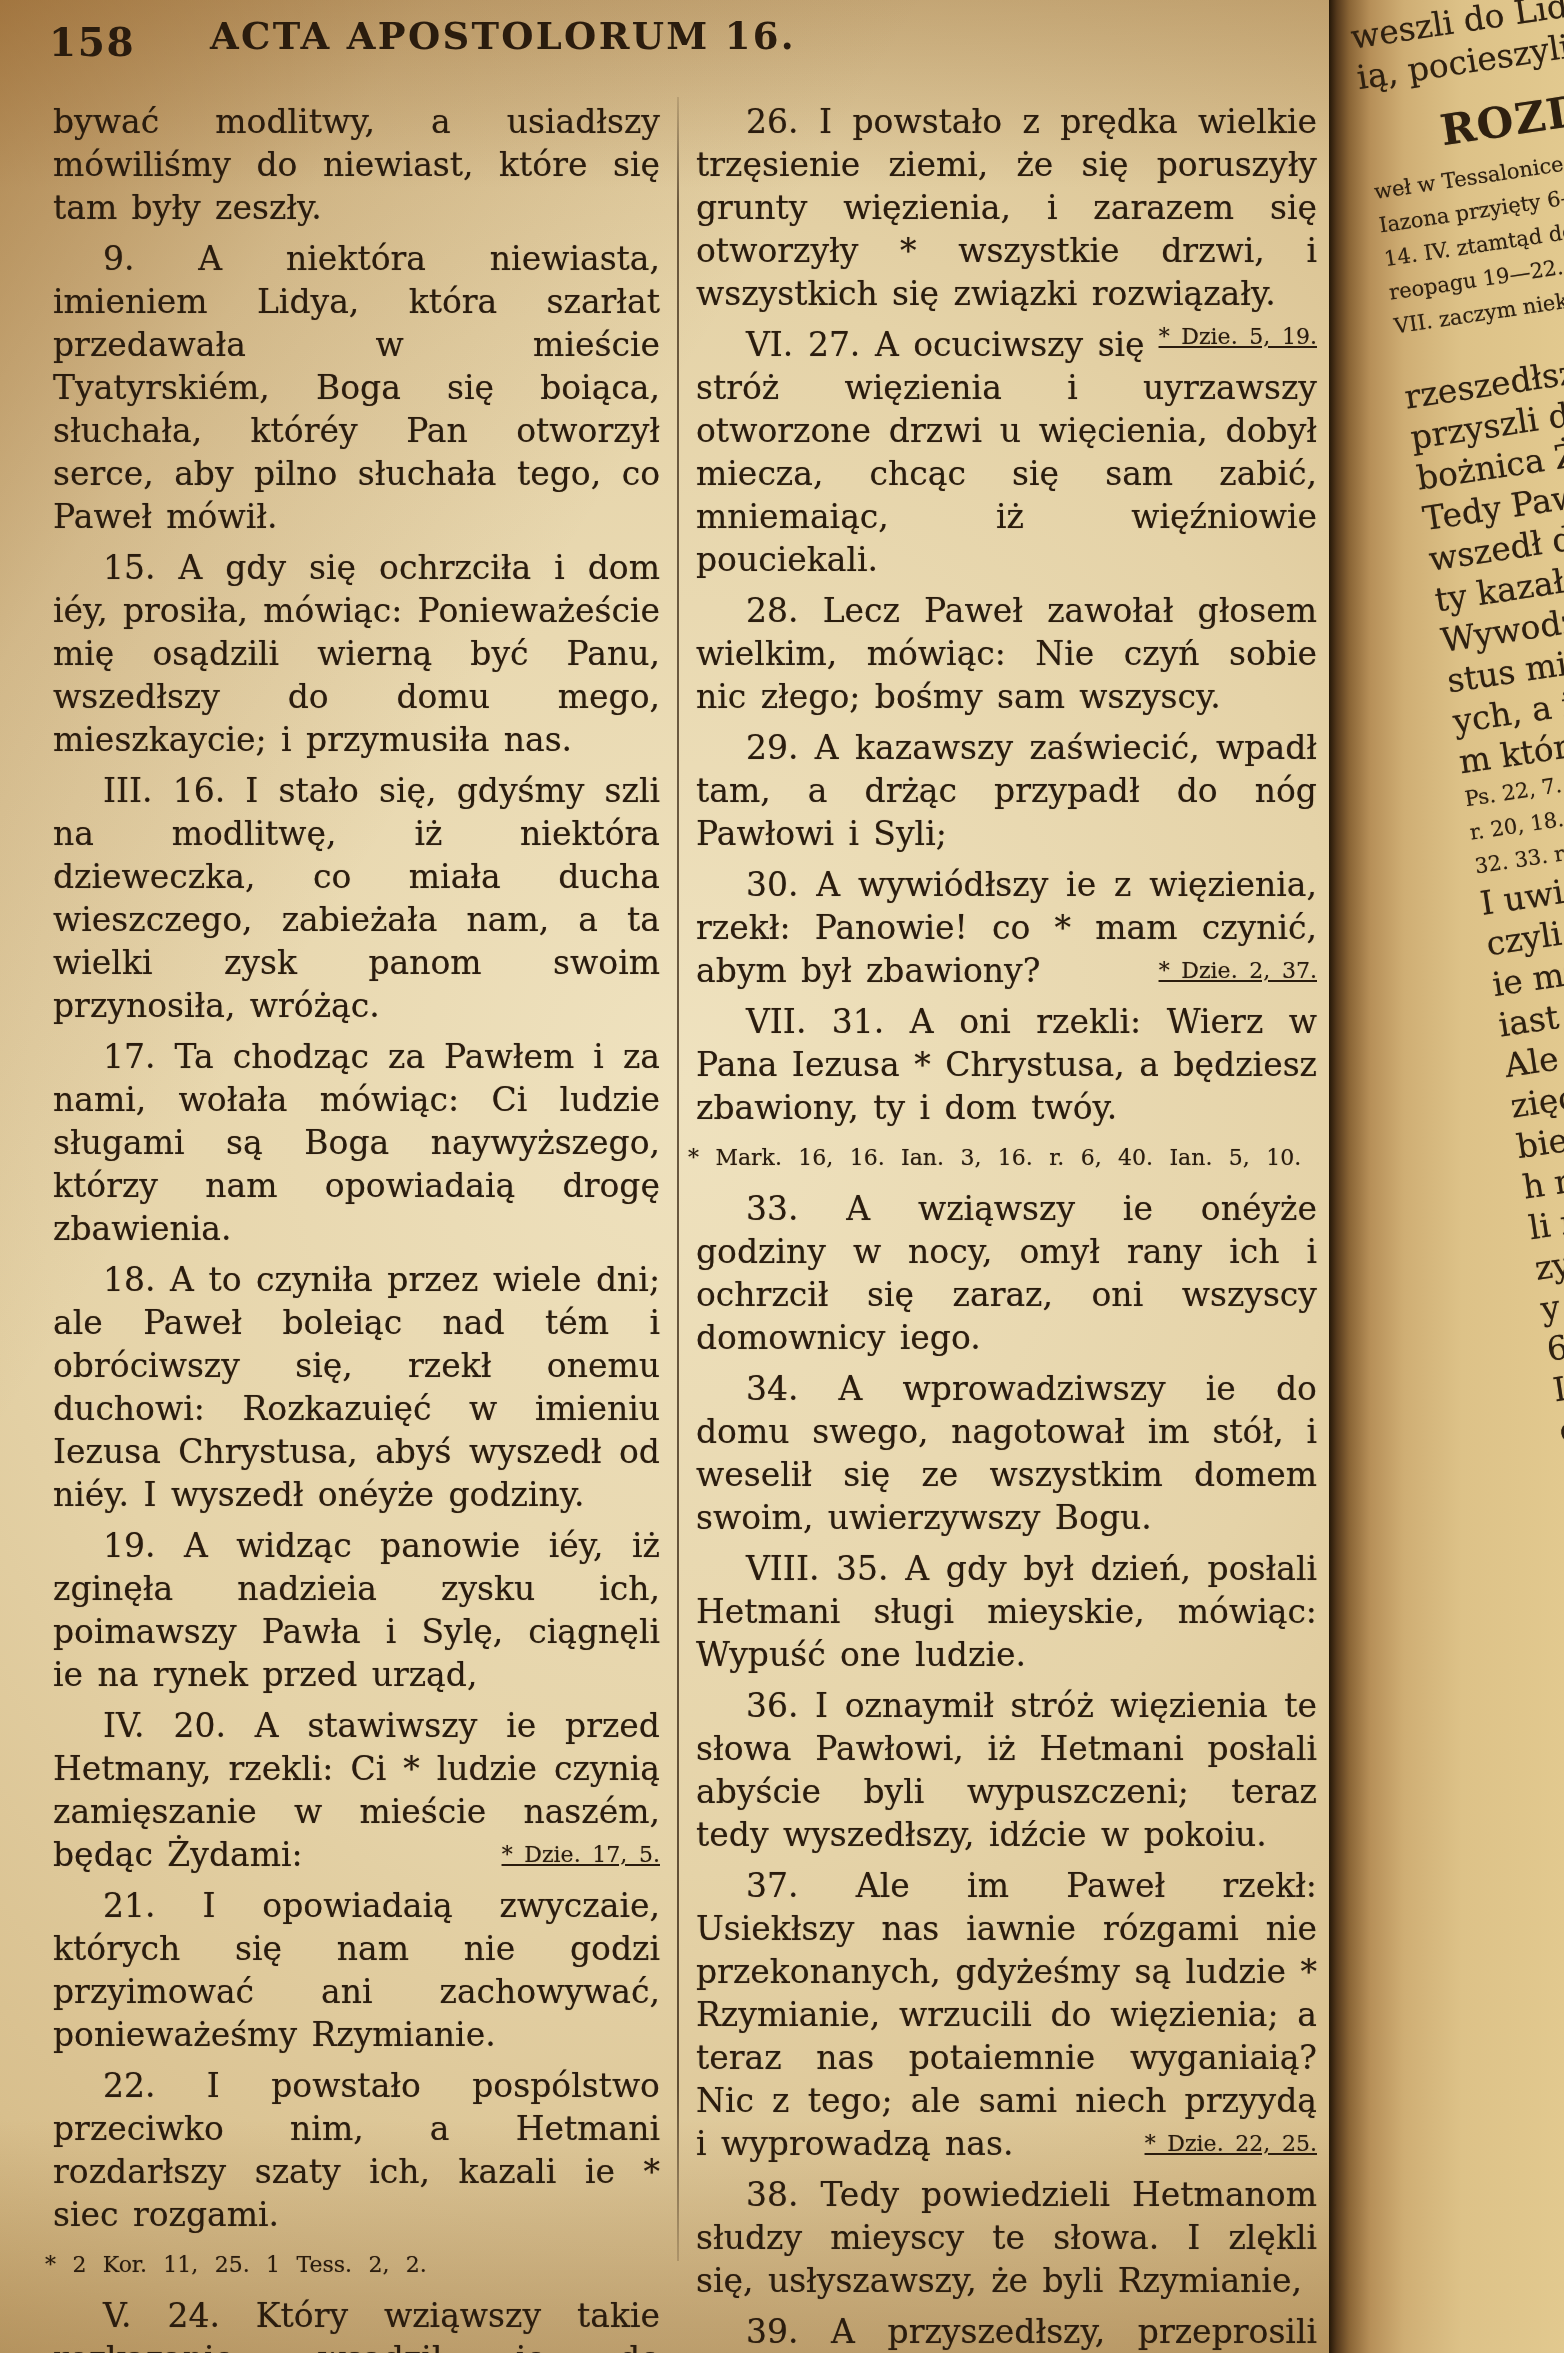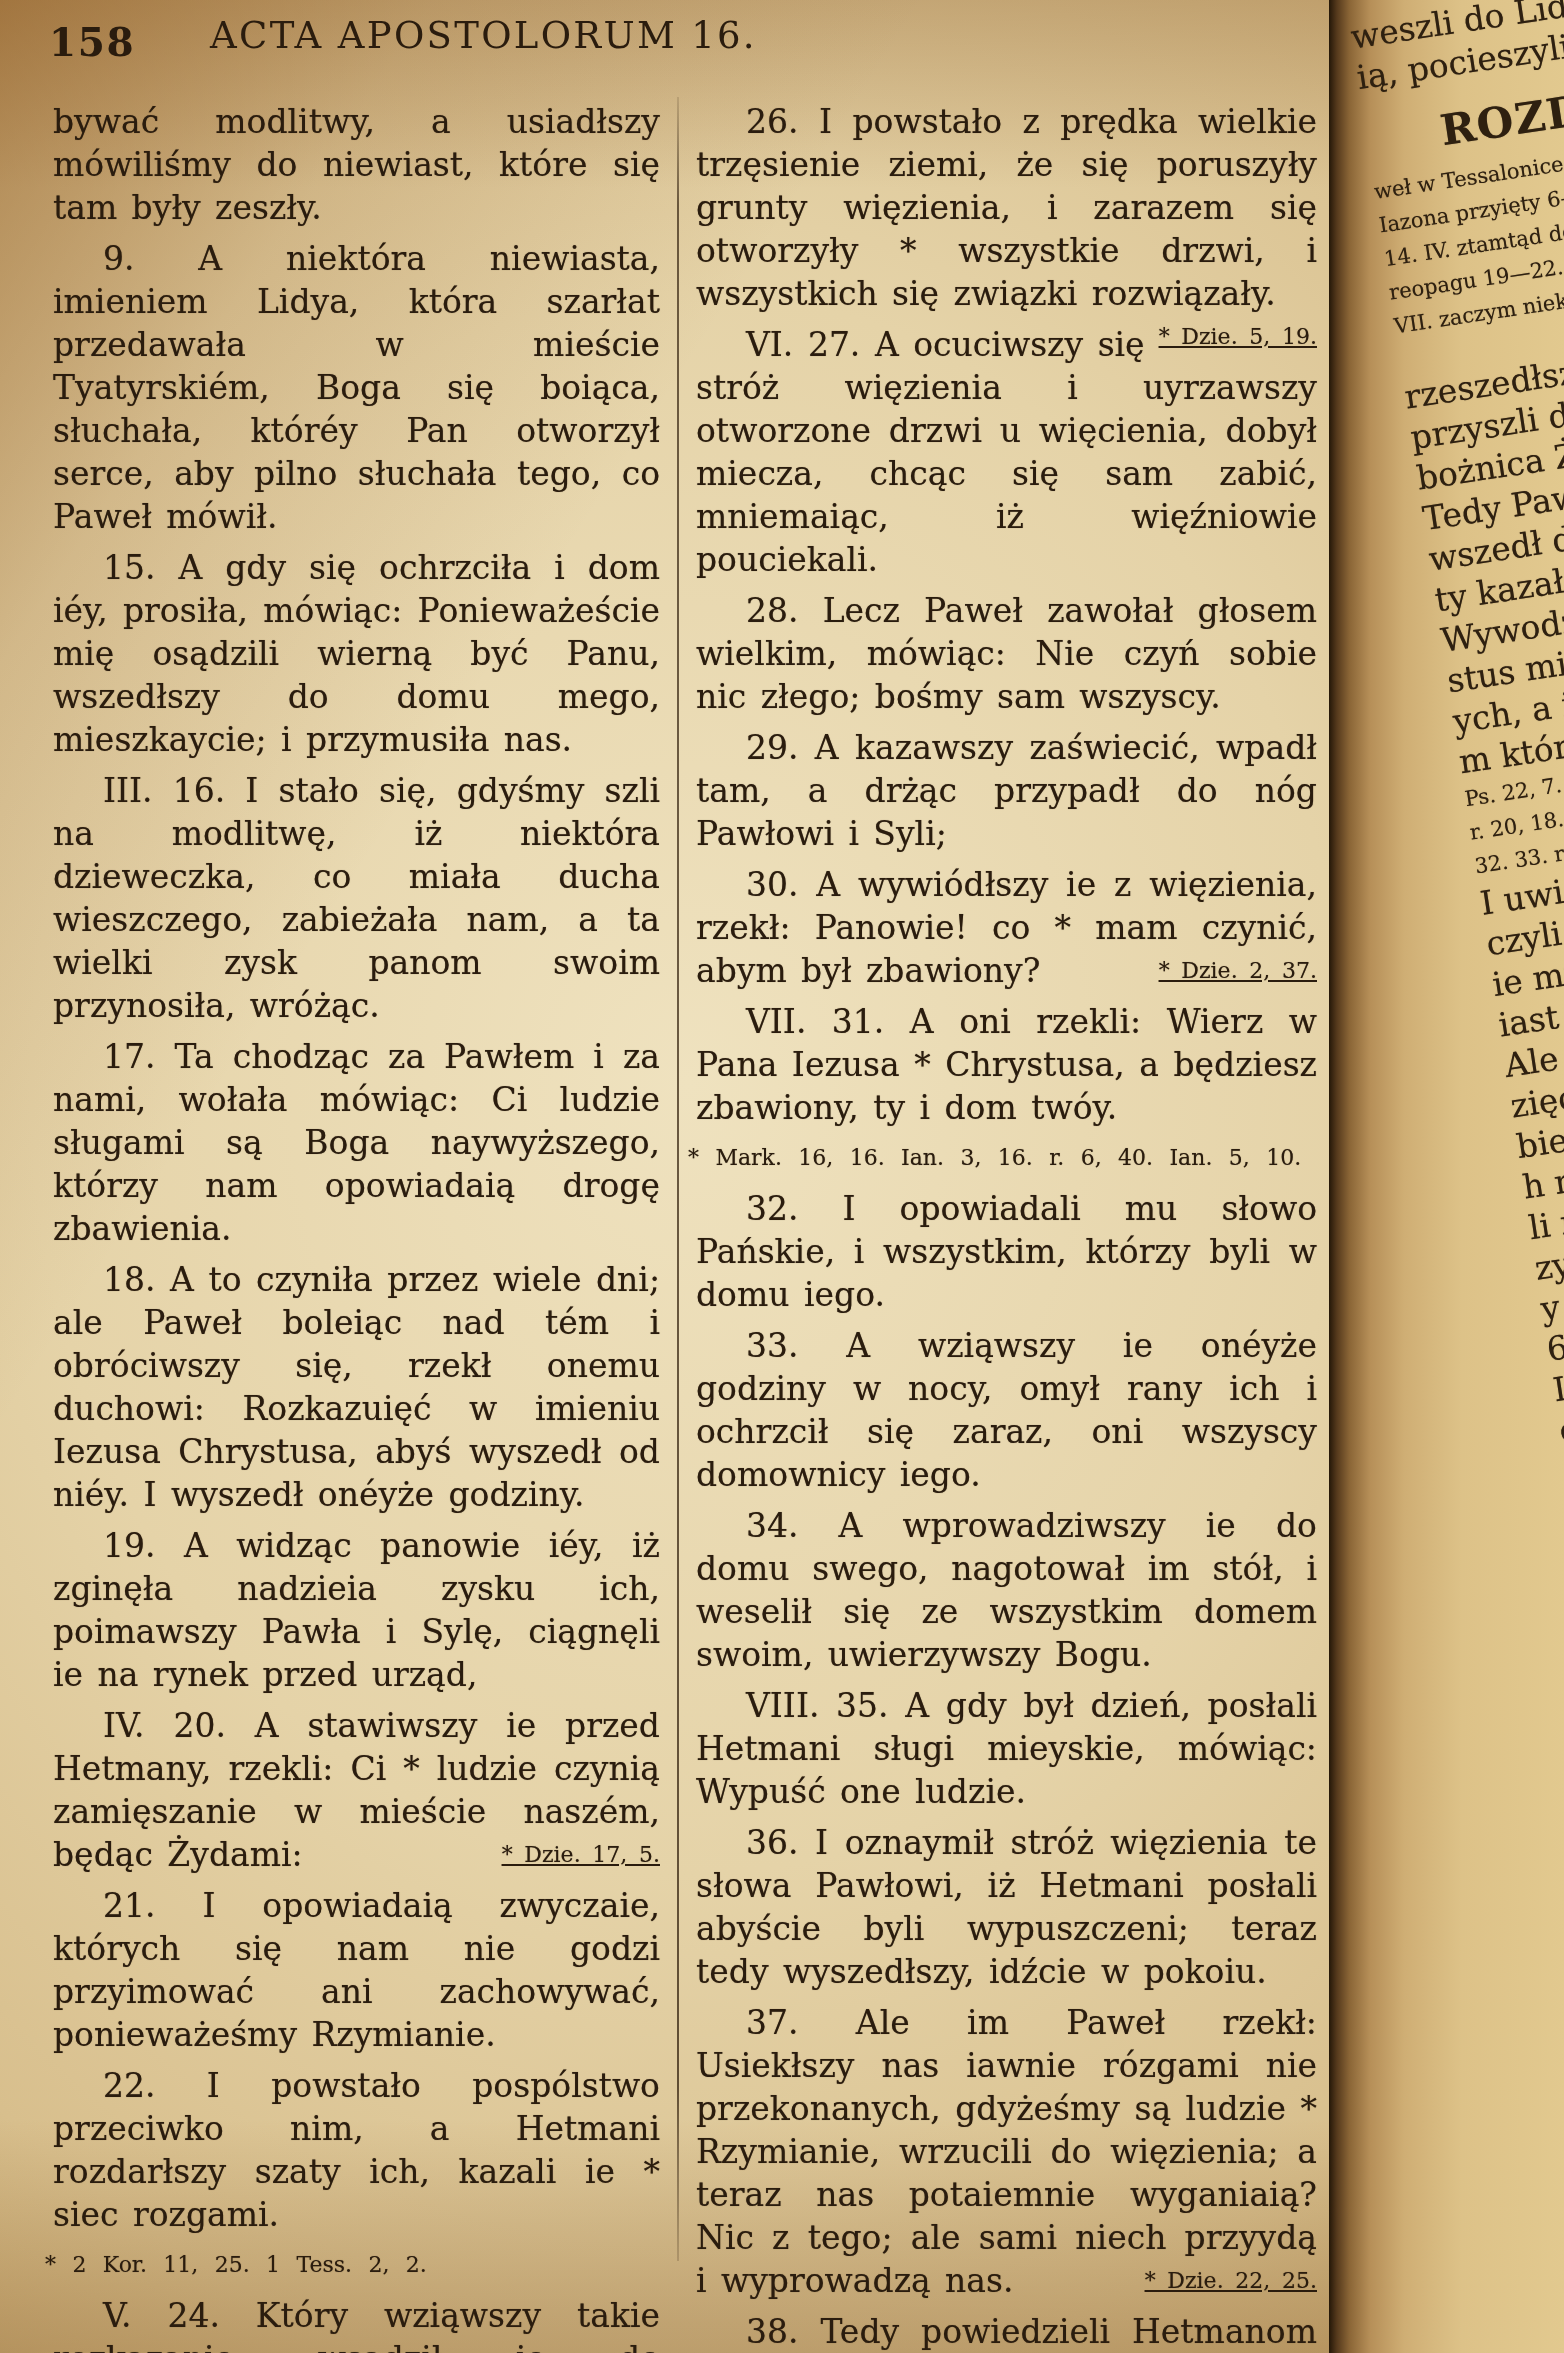--- a/index.html
+++ b/index.html
@@ -11,21 +11,21 @@
       linear-gradient(0deg, rgba(120,75,25,0.30) 0%, rgba(120,75,25,0) 10%),
       linear-gradient(180deg, rgba(130,80,28,0.28) 0%, rgba(130,80,28,0) 8%),
       radial-gradient(100% 80% at 44% 46%, #efe2bf 0%, #e5d3a8 42%, #d8bf8d 70%, #c7a66c 90%, #b68e53 100%);
   }
   .page-number{
     position:absolute;left:49px;top:19px;
     font-size:39px;font-weight:700;letter-spacing:1.6px;
   }
   .running-title{
     position:absolute;left:210px;top:14px;margin:0;
-    font-size:37px;font-weight:400;letter-spacing:2.3px;white-space:nowrap;text-align:right;
+    font-size:37px;font-weight:700;letter-spacing:2.3px;white-space:nowrap;text-align:right;
   }
   .columns{position:absolute;left:45px;top:92px;width:1280px;height:2191px;}
   .col{position:absolute;top:0;}
   .col-left{left:0;width:623px;}
   .col-right{left:643px;width:637px;}
   .col-divider{
     position:absolute;left:632px;top:4.7px;width:2.3px;height:2164px;
     background:linear-gradient(180deg, rgba(60,42,22,.15), rgba(60,42,22,.72) 5%, rgba(60,42,22,.78) 92%, rgba(60,42,22,.2));
   }
   .verse{
@@ -89,21 +89,20 @@
       </section>
     <div class="col-divider"></div>
     <section class="col col-right" id="col-right">
         <p class="verse"><span>26. I powstało z prędka wielkie trzęsienie ziemi, że się poruszyły grunty więzienia, i zarazem się otworzyły * wszystkie drzwi, i wszystkich się związki rozwiązały.</span><span class="ref-inline">* Dzie. 5, 19.</span></p>
         <p class="verse"><span>VI. 27. A ocuciwszy się stróż więzienia i uyrzawszy otworzone drzwi u więcienia, dobył miecza, chcąc się sam zabić, mniemaiąc, iż więźniowie pouciekali.</span></p>
         <p class="verse"><span>28. Lecz Paweł zawołał głosem wielkim, mówiąc: Nie czyń sobie nic złego; bośmy sam wszyscy.</span></p>
         <p class="verse"><span>29. A kazawszy zaświecić, wpadł tam, a drżąc przypadł do nóg Pawłowi i Syli;</span></p>
         <p class="verse"><span>30. A wywiódłszy ie z więzienia, rzekł: Panowie! co * mam czynić, abym był zbawiony?</span><span class="ref-inline">* Dzie. 2, 37.</span></p>
         <p class="verse"><span>VII. 31. A oni rzekli: Wierz w Pana Iezusa * Chrystusa, a będziesz zbawiony, ty i dom twóy.</span></p>
         <div class="refline">* Mark. 16, 16.  Ian. 3, 16.  r. 6, 40.  Ian. 5, 10.</div>
-        <p class="verse"><span>32. I opowiadali mu słowo Pańskie, i wszystkim, którzy byli w domu iego.</span></p>
         <p class="verse"><span>33. A wziąwszy ie onéyże godziny w nocy, omył rany ich i ochrzcił się zaraz, oni wszyscy domownicy iego.</span></p>
         <p class="verse"><span>34. A wprowadziwszy ie do domu swego, nagotował im stół, i weselił się ze wszystkim domem swoim, uwierzywszy Bogu.</span></p>
         <p class="verse"><span>VIII. 35. A gdy był dzień, posłali Hetmani sługi mieyskie, mówiąc: Wypuść one ludzie.</span></p>
         <p class="verse"><span>36. I oznaymił stróż więzienia te słowa Pawłowi, iż Hetmani posłali abyście byli wypuszczeni; teraz tedy wyszedłszy, idźcie w pokoiu.</span></p>
         <p class="verse"><span>37. Ale im Paweł rzekł: Usiekłszy nas iawnie rózgami nie przekonanych, gdyżeśmy są ludzie * Rzymianie, wrzucili do więzienia; a teraz nas potaiemnie wyganiaią? Nic z tego; ale sami niech przyydą i wyprowadzą nas.</span><span class="ref-inline">* Dzie. 22, 25.</span></p>
         <p class="verse"><span>38. Tedy powiedzieli Hetmanom słudzy mieyscy te słowa. I zlękli się, usłyszawszy, że byli Rzymianie,</span></p>
         <p class="verse"><span>39. A przyszedłszy, przeprosili ich, a wywiódłszy ich, prosili ich, aby wyszli * z miasta.</span></p>
       </section>
   </div>
 

